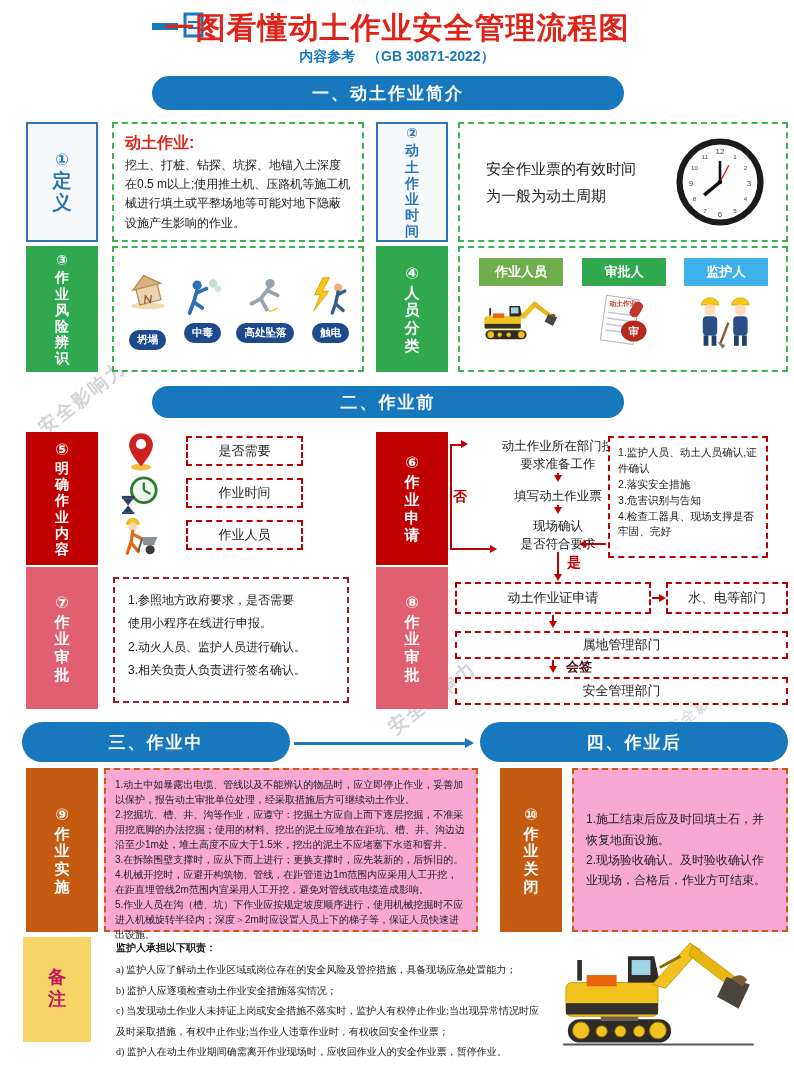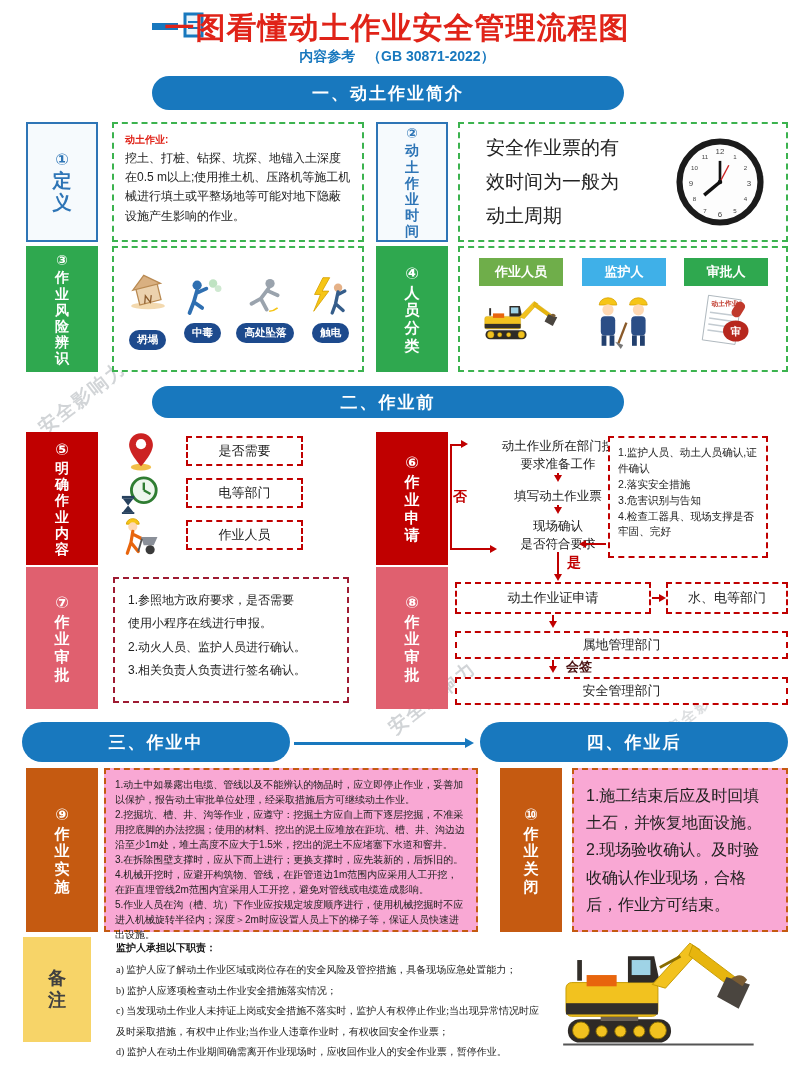--- a/index.html
+++ b/index.html
@@ -18,21 +18,21 @@
           font-weight:bold;box-sizing:border-box;}
   .vlabel .num{font-size:16px;line-height:1.25;}
   .vlabel .chars{width:1.15em;word-break:break-all;line-break:anywhere;text-align:center;
                  font-size:15px;line-height:1.18;}
   .vlabel .chars.sm{font-size:14px;line-height:1.15;}
   .lbl-blue{background:#f6fafd;border:2px solid #2e75b6;color:#2e75b6;}
   .lbl-green{background:#2fa84f;color:#fff;}
   .lbl-darkred{background:#c00000;color:#fff;}
   .lbl-pink{background:#e0606f;color:#fff;}
   .lbl-orange{background:#c55a11;color:#fff;}
-  .lbl-yellow{background:#f7d468;color:#404040;}
+  .lbl-yellow{background:#f7d468;color:#be185d;font-family:Liberation Mono, monospace;}
 
   
   .dash-green{position:absolute;border:2px dashed #3cb34f;background:#fff;box-sizing:border-box;}
   .dash-red{position:absolute;border:2px dashed #c00000;background:#fff;box-sizing:border-box;}
   .dash-orange{position:absolute;border:2px dashed #c55a11;background:#f9a8d4;box-sizing:border-box;}
   .cbox{display:flex;align-items:center;justify-content:center;font-size:13px;color:#222;}
 
   
   .arrow-v{position:absolute;width:0;border-left:2px solid #c00000;}
   .arrow-v::after{content:"";position:absolute;bottom:-7px;left:-5px;border:4px solid transparent;border-top:7px solid #c00000;}
@@ -83,30 +83,30 @@
   <div class="watermark" style="left:380px;top:685px;">安全影响力</div>
   <div class="watermark" style="left:660px;top:696px;font-size:15px;opacity:.3;">安全影响力</div>
 
   <div class="pill" style="left:152px;top:76px;width:472px;height:34px;">一、动土作业简介</div>
 
   <div class="vlabel lbl-blue" style="left:26px;top:122px;width:72px;height:120px;">
     <span class="num">①</span>
     <span class="chars" style="font-size:19px;">定义</span>
   </div>
   <div class="dash-green" style="left:112px;top:122px;width:252px;height:120px;padding:9px 11px;">
-    <div style="font-size:10px;font-weight:bold;color:#e02318;margin-bottom:2px;">动土作业:</div>
+    <div style="font-size:16px;font-weight:bold;color:#e02318;margin-bottom:2px;">动土作业:</div>
     <div style="font-size:12px;color:#222;line-height:1.6;">挖土、打桩、钻探、坑探、地锚入土深度在0.5 m以上;使用推土机、压路机等施工机械进行填土或平整场地等可能对地下隐蔽设施产生影响的作业。</div>
   </div>
 
   <div class="vlabel lbl-blue" style="left:376px;top:122px;width:72px;height:120px;">
     <span class="num" style="font-size:14px;">②</span>
     <span class="chars sm">动土作业时间</span>
   </div>
   <div class="dash-green" style="left:458px;top:122px;width:330px;height:120px;display:flex;align-items:center;">
-    <div style="width:150px;margin-left:26px;font-size:19px;color:#222;line-height:1.8;">安全作业票的有效时间为一般为动土周期</div>
+    <div style="width:150px;margin-left:26px;font-size:15px;color:#222;line-height:1.8;">安全作业票的有效时间为一般为动土周期</div>
     <svg width="88" height="88" viewBox="0 0 100 100" style="margin-left:auto;margin-right:22px;">
       <circle cx="50" cy="50" r="46" fill="#fdfdfd" stroke="#1b1b1b" stroke-width="7"></circle>
       <g fill="#444" font-size="9" text-anchor="middle" font-family="Liberation Sans,sans-serif">
         <text x="50" y="18">12</text>
           <text x="83" y="54">3</text>
           <text x="50" y="90">6</text>
           <text x="17" y="54">9</text>
         <text x="67" y="24" font-size="7">1</text>
           <text x="79" y="36" font-size="7">2</text>
         <text x="79" y="72" font-size="7">4</text>
@@ -185,52 +185,52 @@
         <rect x="30" y="36" width="5" height="20" fill="#332f2a"></rect>
         <polygon points="84,58 84,30 112,30 118,58" fill="#2f2b27"></polygon>
         <rect x="88" y="34" width="20" height="16" fill="#9fd3e6"></rect>
         <polygon points="110,60 150,18 160,24 124,64" fill="#f2c21f" stroke="#c49a00"></polygon>
         <polygon points="152,20 196,52 190,60 148,30" fill="#e7b50e" stroke="#c49a00"></polygon>
         <path d="M188,52 L212,60 L200,84 L178,72 Z" fill="#4a453f"></path>
         <path d="M193,54 q9,-7 15,1 l-4,6 z" fill="#7a5c33"></path>
       </svg>
     </div>
     <div style="display:flex;flex-direction:column;align-items:center;gap:6px;">
+      <span class="role-tag" style="background:#2fa84f;">审批人</span>
+      <svg width="66" height="60" viewBox="0 0 80 80">
+        <g transform="rotate(8 40 40)">
+          <rect x="12" y="8" width="44" height="60" fill="#fff" stroke="#9aa5ad"></rect>
+          <line x1="17" y1="30" x2="50" y2="30" stroke="#c3cbd1" stroke-width="2"></line>
+          <line x1="17" y1="38" x2="50" y2="38" stroke="#c3cbd1" stroke-width="2"></line>
+          <line x1="17" y1="46" x2="50" y2="46" stroke="#c3cbd1" stroke-width="2"></line>
+          <line x1="17" y1="54" x2="42" y2="54" stroke="#c3cbd1" stroke-width="2"></line>
+          <text x="18" y="22" font-size="9" fill="#c0392b" transform="rotate(-10 18 22)" font-weight="bold">动土作业</text>
+        </g>
+        <rect x="50" y="12" width="13" height="22" rx="6" fill="#c0392b" transform="rotate(32 56 23)"></rect>
+        <ellipse cx="53" cy="52" rx="17" ry="14" fill="#b7281e"></ellipse>
+        <text x="53" y="57" font-size="14" fill="#fff" text-anchor="middle" font-weight="bold">审</text>
+      </svg>
+    </div>
+    <div style="display:flex;flex-direction:column;align-items:center;gap:6px;">
       <span class="role-tag" style="background:#3fb0e8;">监护人</span>
       <svg width="72" height="58" viewBox="0 0 90 72">
         <path d="M14 16 a11 9 0 0 1 22 0 z" fill="#f6c516" stroke="#d8a200"></path>
         <circle cx="25" cy="22" r="7" fill="#ffd9b3"></circle>
         <rect x="16" y="30" width="18" height="24" rx="5" fill="#2b4e86"></rect>
         <rect x="17" y="54" width="6" height="13" fill="#22406e"></rect>
         <rect x="27" y="54" width="6" height="13" fill="#22406e"></rect>
         <path d="M52 16 a11 9 0 0 1 22 0 z" fill="#f6c516" stroke="#d8a200"></path>
         <circle cx="63" cy="22" r="7" fill="#ffd9b3"></circle>
         <rect x="54" y="30" width="18" height="24" rx="5" fill="#2b4e86"></rect>
         <rect x="55" y="54" width="6" height="13" fill="#22406e"></rect>
         <rect x="65" y="54" width="6" height="13" fill="#22406e"></rect>
         <line x1="48" y1="38" x2="38" y2="64" stroke="#8a5a2a" stroke-width="3"></line>
         <path d="M34 62 l10 4 -3 5 z" fill="#777"></path>
       </svg>
     </div>
-    <div style="display:flex;flex-direction:column;align-items:center;gap:6px;">
-      <span class="role-tag" style="background:#2fa84f;">审批人</span>
-      <svg width="66" height="60" viewBox="0 0 80 80">
-        <g transform="rotate(8 40 40)">
-          <rect x="12" y="8" width="44" height="60" fill="#fff" stroke="#9aa5ad"></rect>
-          <line x1="17" y1="30" x2="50" y2="30" stroke="#c3cbd1" stroke-width="2"></line>
-          <line x1="17" y1="38" x2="50" y2="38" stroke="#c3cbd1" stroke-width="2"></line>
-          <line x1="17" y1="46" x2="50" y2="46" stroke="#c3cbd1" stroke-width="2"></line>
-          <line x1="17" y1="54" x2="42" y2="54" stroke="#c3cbd1" stroke-width="2"></line>
-          <text x="18" y="22" font-size="9" fill="#c0392b" transform="rotate(-10 18 22)" font-weight="bold">动土作业</text>
-        </g>
-        <rect x="50" y="12" width="13" height="22" rx="6" fill="#c0392b" transform="rotate(32 56 23)"></rect>
-        <ellipse cx="53" cy="52" rx="17" ry="14" fill="#b7281e"></ellipse>
-        <text x="53" y="57" font-size="14" fill="#fff" text-anchor="middle" font-weight="bold">审</text>
-      </svg>
-    </div>
   </div>
 
   <div class="pill" style="left:152px;top:386px;width:472px;height:32px;">二、作业前</div>
 
   <div class="vlabel lbl-darkred" style="left:26px;top:432px;width:72px;height:133px;">
     <span class="num">⑤</span>
     <span class="chars sm">明确作业内容</span>
   </div>
   <svg class="abs" style="left:124px;top:430px;" width="34" height="42" viewBox="0 0 40 48">
     <ellipse cx="20" cy="43" rx="12" ry="4" fill="#f0b429" opacity=".85"></ellipse>
@@ -241,21 +241,21 @@
 
   <svg class="abs" style="left:118px;top:474px;" width="44" height="40" viewBox="0 0 46 42">
     <circle cx="27" cy="17" r="13" fill="#eef7ee" stroke="#2f7d32" stroke-width="3"></circle>
     <line x1="27" y1="17" x2="27" y2="9" stroke="#2f7d32" stroke-width="2.5"></line>
     <line x1="27" y1="17" x2="34" y2="21" stroke="#2f7d32" stroke-width="2.5"></line>
     <rect x="4" y="23" width="13" height="3" fill="#27415e"></rect>
     <polygon points="5,26 16,26 10.5,33" fill="#27415e"></polygon>
     <polygon points="5,40 16,40 10.5,33" fill="#27415e"></polygon>
     <rect x="4" y="40" width="13" height="3" fill="#27415e"></rect>
   </svg>
-  <div class="dash-red cbox" style="left:186px;top:478px;width:117px;height:30px;">电等部门</div>
+  <div class="dash-red cbox" style="left:186px;top:478px;width:117px;height:30px;">作业时间</div>
 
   <svg class="abs" style="left:120px;top:516px;" width="42" height="40" viewBox="0 0 46 42">
     <path d="M7 8 a7 6 0 0 1 14 0 z" fill="#f6c516" stroke="#d8a200"></path>
     <circle cx="14" cy="11" r="5" fill="#ffd9b3"></circle>
     <path d="M14 16 L12 28 L8 40 M12 28 L20 38 M14 19 L24 24" stroke="#e8650d" stroke-width="3.5" fill="none" stroke-linecap="round"></path>
     <polygon points="23,22 41,22 37,31 26,31" fill="#8a8f98"></polygon>
     <circle cx="33" cy="36" r="5" fill="#3a3a3a"></circle>
     <line x1="24" y1="24" x2="20" y2="38" stroke="#555" stroke-width="2"></line>
   </svg>
   <div class="dash-red cbox" style="left:186px;top:520px;width:117px;height:30px;">作业人员</div>
@@ -326,21 +326,21 @@
 3.在拆除围壁支撑时，应从下而上进行；更换支撑时，应先装新的，后拆旧的。
 4.机械开挖时，应避开构筑物、管线，在距管道边1m范围内应采用人工开挖，在距直埋管线2m范围内宜采用人工开挖，避免对管线或电缆造成影响。
 5.作业人员在沟（槽、坑）下作业应按规定坡度顺序进行，使用机械挖掘时不应进入机械旋转半径内；深度＞2m时应设置人员上下的梯子等，保证人员快速进出设施。</div>
   </div>
 
   <div class="vlabel lbl-orange" style="left:500px;top:768px;width:62px;height:164px;">
     <span class="num">⑩</span>
     <span class="chars">作业关闭</span>
   </div>
   <div class="dash-orange" style="left:572px;top:768px;width:216px;height:164px;display:flex;align-items:center;padding:0 12px;box-sizing:border-box;">
-    <div class="pre" style="font-size:16px;color:#222;line-height:1.7;">1.施工结束后应及时回填土石，并恢复地面设施。
+    <div class="pre" style="font-size:12px;color:#222;line-height:1.7;">1.施工结束后应及时回填土石，并恢复地面设施。
 2.现场验收确认。及时验收确认作业现场，合格后，作业方可结束。</div>
   </div>
 
   <div class="vlabel lbl-yellow" style="left:23px;top:937px;width:68px;height:105px;">
     <span class="chars" style="font-size:18px;">备注</span>
   </div>
   <div class="notes-title" style="left:116px;top:941px;">监护人承担以下职责：</div>
   <div class="notes-items" style="left:116px;top:960px;width:432px;">
     <div>a) 监护人应了解动土作业区域或岗位存在的安全风险及管控措施，具备现场应急处置能力；</div>
     <div>b) 监护人应逐项检查动土作业安全措施落实情况；</div>

